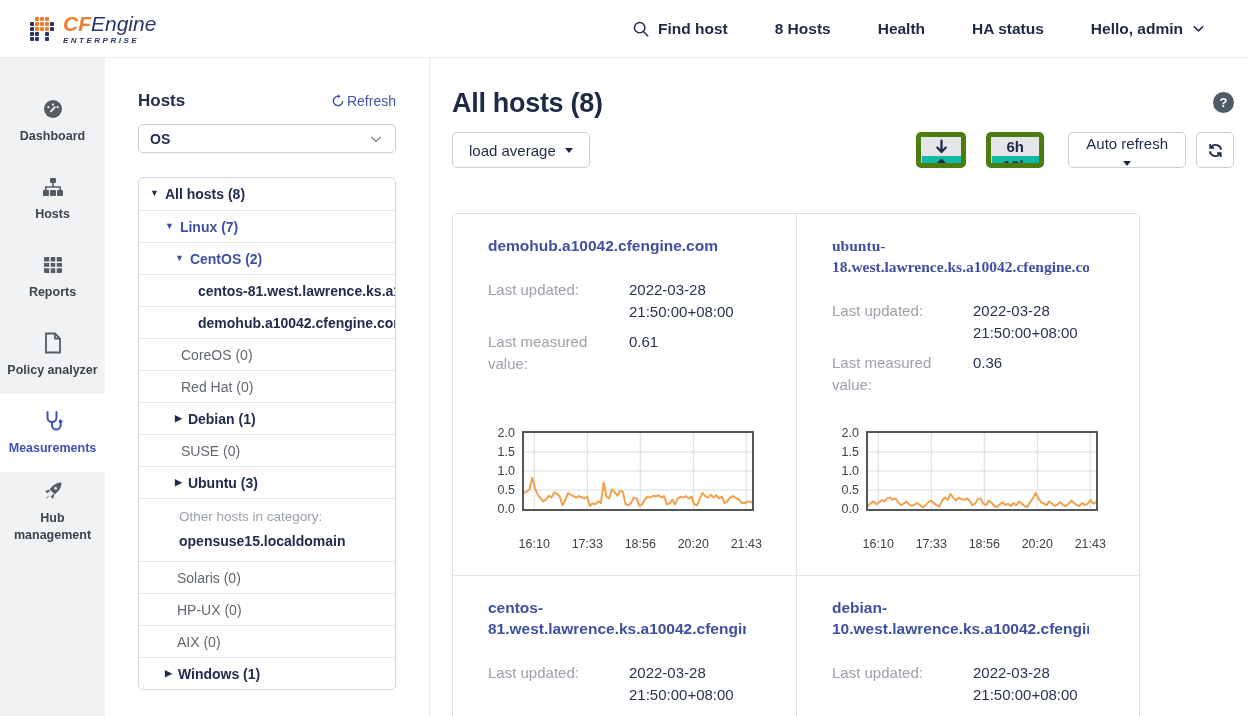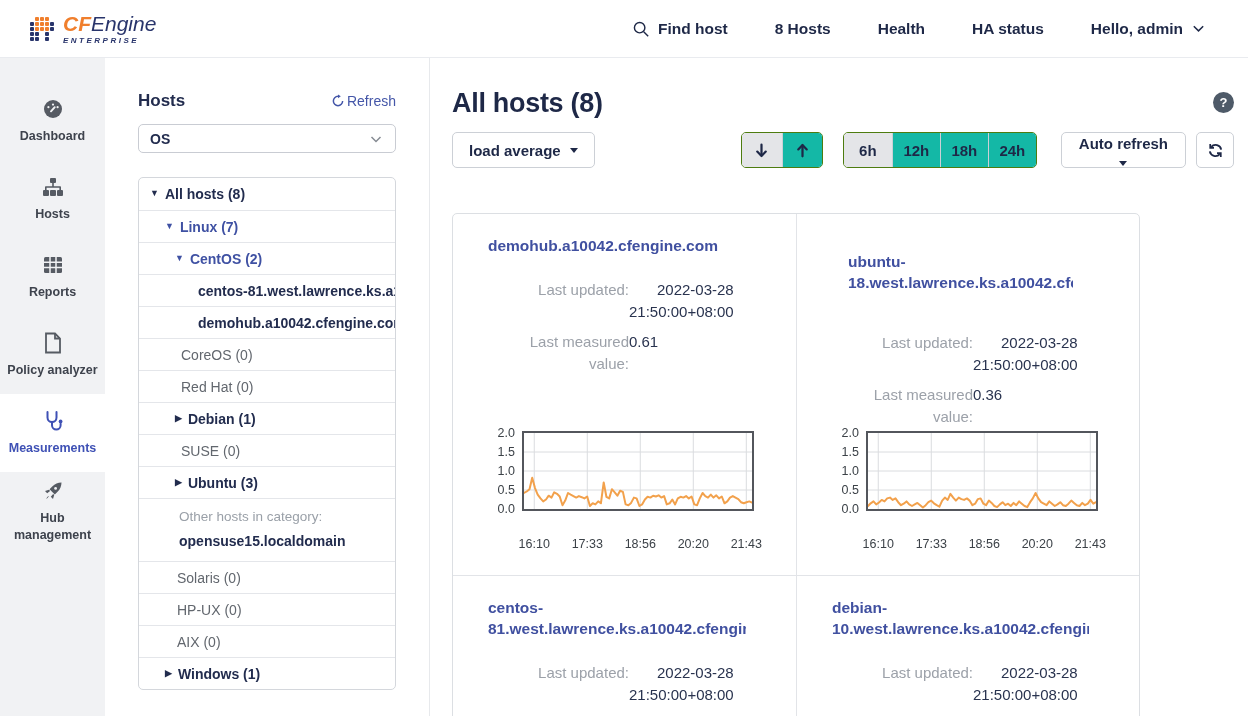--- a/index.html
+++ b/index.html
@@ -61,47 +61,47 @@
   .other-label { color:#9aa0a8; font-size:13.5px; }
   .other-host { color:#222c4e; font-size:14px; font-weight:700; margin-top:9px; cursor:pointer; }
   
   .main { flex:1; padding:30px 14px 0 22px; position:relative; overflow:hidden; background:#fff; }
   .page-title { font-size:27px; font-weight:800; color:#1e2847; letter-spacing:-0.3px; }
   .help-circle { position:absolute; top:34px; right:14px; width:21px; height:21px; border-radius:50%;
     background:#4e5a68; color:#fff; font-size:13px; font-weight:700; display:flex; align-items:center;
     justify-content:center; cursor:pointer; }
   .toolbar { margin-top:13px; display:flex; align-items:center; }
   .btn { border:1px solid #ccd0d6; background:#fff; border-radius:5px; height:36px;
-    font-family:inherit; font-size:15px; font-weight:700; color:#1e2847; display:flex;
+    font-family:inherit; font-size:15px; font-weight:400; color:#1e2847; display:flex;
     align-items:center; justify-content:center; cursor:pointer; }
   .metric-btn { padding:0 16px; gap:9px; }
   .caret { width:0; height:0; border-left:4.5px solid transparent; border-right:4.5px solid transparent;
     border-top:5px solid #1e2847; display:inline-block; }
-  .btn-group { display:flex; border:1px solid #4d7c0f; border-radius:5px; overflow:hidden; height:36px; }
+  .btn-group { display:flex; border:5px solid #4d7c0f; border-radius:5px; overflow:hidden; height:36px;flex-direction:column; }
   .btn-group .gbtn { border:none; border-left:1px solid #ccd0d6; background:#14b8a6; height:100%;
     font-family:inherit; font-size:15px; font-weight:700; color:#1e2847; display:flex; align-items:center;
     justify-content:center; cursor:pointer; }
   .btn-group .gbtn:first-child { border-left:none; }
   .btn-group .gbtn.sel { background:#e4e5e8; }
   .arrow-group .gbtn { width:40px; }
   .time-group .gbtn { width:48px; }
   .right-cluster { margin-left:auto; display:flex; align-items:center; }
   .gap20 { width:20px; } .gap24 { width:24px; } .gap10 { width:10px; }
   .auto-btn { padding:0 17px; gap:9px;flex-direction:column; }
   .icon-btn { width:38px; }
   
   .grid { margin-top:45px; width:688px; border:1px solid #dcdfe3; border-radius:5px;
     display:grid; grid-template-columns:1fr 1fr; }
   .card { padding:22px 50px 18px 35px; min-height:361px; display:flex; flex-direction:column; overflow:hidden; }
   .card.colR { border-left:1px solid #e2e4e8; }
   .card.rowB { border-top:1px solid #e2e4e8; }
   .card-title { font-size:15.5px; font-weight:700; color:#4050a0; line-height:1.35; cursor:pointer; }
   .card-title span { display:block; white-space:nowrap; overflow:hidden; }
   .info { margin-top:13px; }
-  .info-row { display:flex; font-size:15px; line-height:1.45; margin-top:9px;text-align:right; }
+  .info-row { display:flex; font-size:15px; line-height:1.45; margin-top:9px; }
   .info-label { width:141px; flex:none; color:#9ca1a9; }
   .info-val { color:#29334f; }
   .info-val span { display:block; }
   
   .chart-block { margin-top:auto; }
   .chart-flex { display:flex; align-items:flex-start; }
   .ylabels { width:27px; flex:none; position:relative; height:80px; margin-right:7px; }
   .ylabels span { position:absolute; right:0; font-size:12.5px; color:#3c4248; }
   .plotwrap { position:relative; }
   .plot-frame { border:2px solid #53565c; width:232px; height:80px; background:#fff; }
@@ -419,21 +419,21 @@
                   <span style="left: 171.29px;">20:20</span>
                   <span style="left: 224.3px;">21:43</span>
                 </div>
             </div>
           </div>
           <div class="chart-pad-bottom"></div>
         </div>
       </article>
 
       <article class="card colR">
-        <h3 class="card-title" style="margin:16px;">
+        <h3 class="card-title" style="margin:0;font-family:Liberation Serif, serif;">
           <span>ubuntu-</span>
             <span>18.west.lawrence.ks.a10042.cfengine.com</span>
         </h3>
         <div class="info">
           <div class="info-row">
               <span class="info-label">Last updated:</span>
             <span class="info-val">
                 <span>2022-03-28</span>
                 <span>21:50:00+08:00</span>
               </span>

